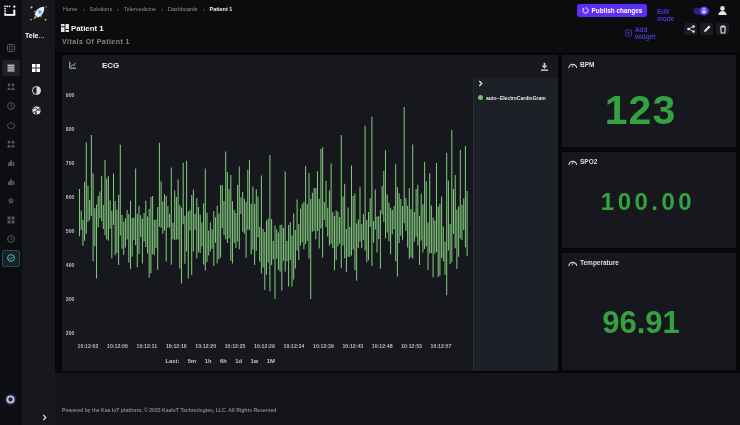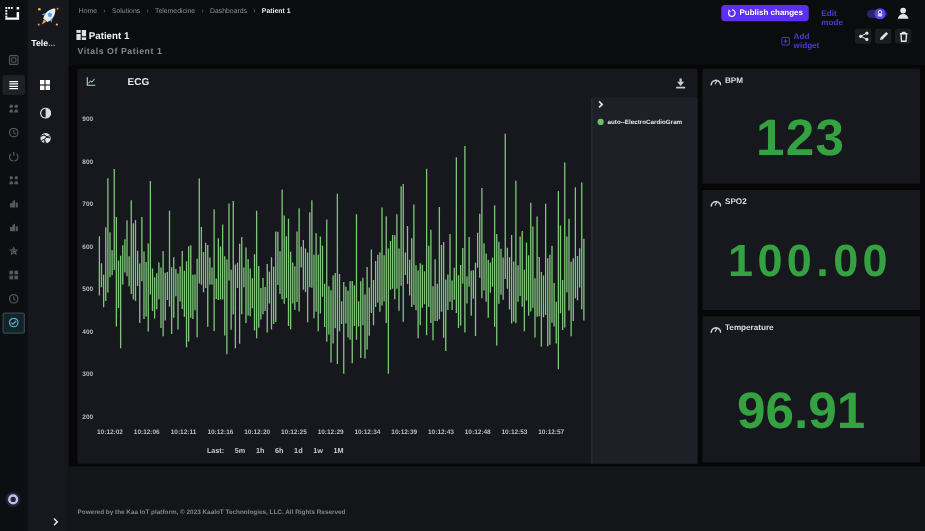--- a/index.html
+++ b/index.html
@@ -253,26 +253,26 @@
     <div class="bignum" style="top:31.5px;font-size:41px;letter-spacing:1px;padding-right:17px;">123</div>
   </div>
   <div class="panel" style="left:507px;top:152px;width:174px;height:96px;">
     <div class="wheader">
         <svg width="9" height="8" viewBox="0 0 10 9">
           <path d="M1 8a4.3 4.3 0 018.6 0" fill="none" stroke="#cfd0d4" stroke-width="1.4"></path>
           <path d="M4.4 7.2l1.6-2.6" stroke="#cfd0d4" stroke-width="1"></path>
         </svg>
         <span>SPO2</span>
       </div>
-    <div class="bignum" style="top:36px;font-size:36px;letter-spacing:3.5px;padding-right:2px;">100.00</div>
+    <div class="bignum" style="top:36px;font-size:24px;letter-spacing:3.5px;padding-right:2px;">100.00</div>
   </div>
   <div class="panel" style="left:507px;top:253px;width:174px;height:117px;">
     <div class="wheader">
         <svg width="9" height="8" viewBox="0 0 10 9">
           <path d="M1 8a4.3 4.3 0 018.6 0" fill="none" stroke="#cfd0d4" stroke-width="1.4"></path>
           <path d="M4.4 7.2l1.6-2.6" stroke="#cfd0d4" stroke-width="1"></path>
         </svg>
         <span>Temperature</span>
       </div>
-    <div class="bignum" style="top:52px;font-size:41px;padding-right:16px;">96.91</div>
+    <div class="bignum" style="top:52px;font-size:31px;padding-right:16px;">96.91</div>
   </div>
 
   <div class="abs" style="left:7px;top:407px;font-size:5.1px;font-weight:bold;color:#83868c;">Powered by the Kaa IoT platform, © 2023 KaaIoT Technologies, LLC. All Rights Reserved</div>
 </div>
 </body></html>

